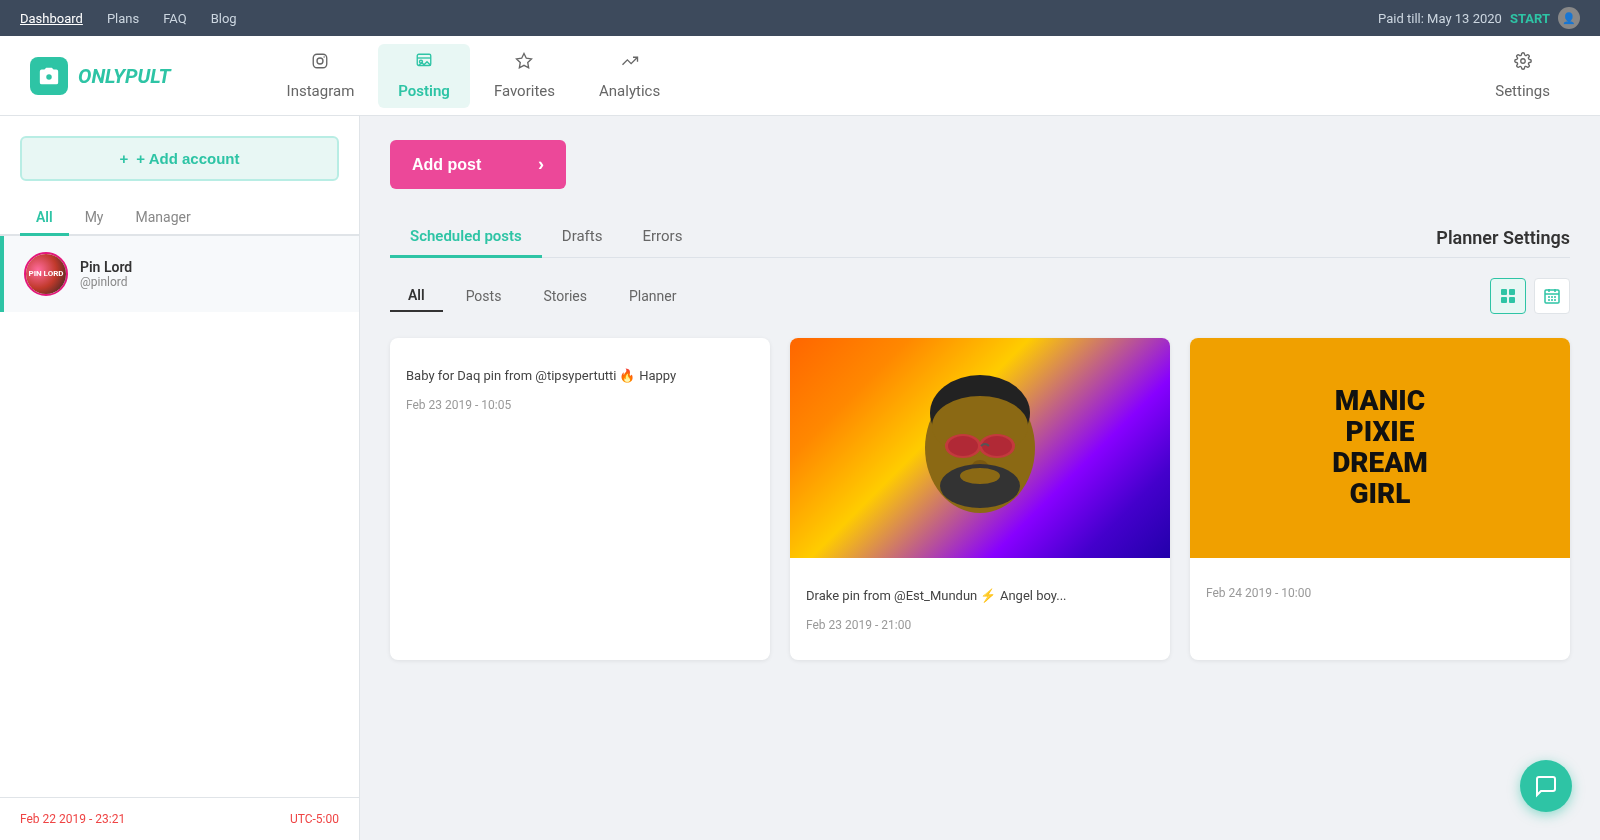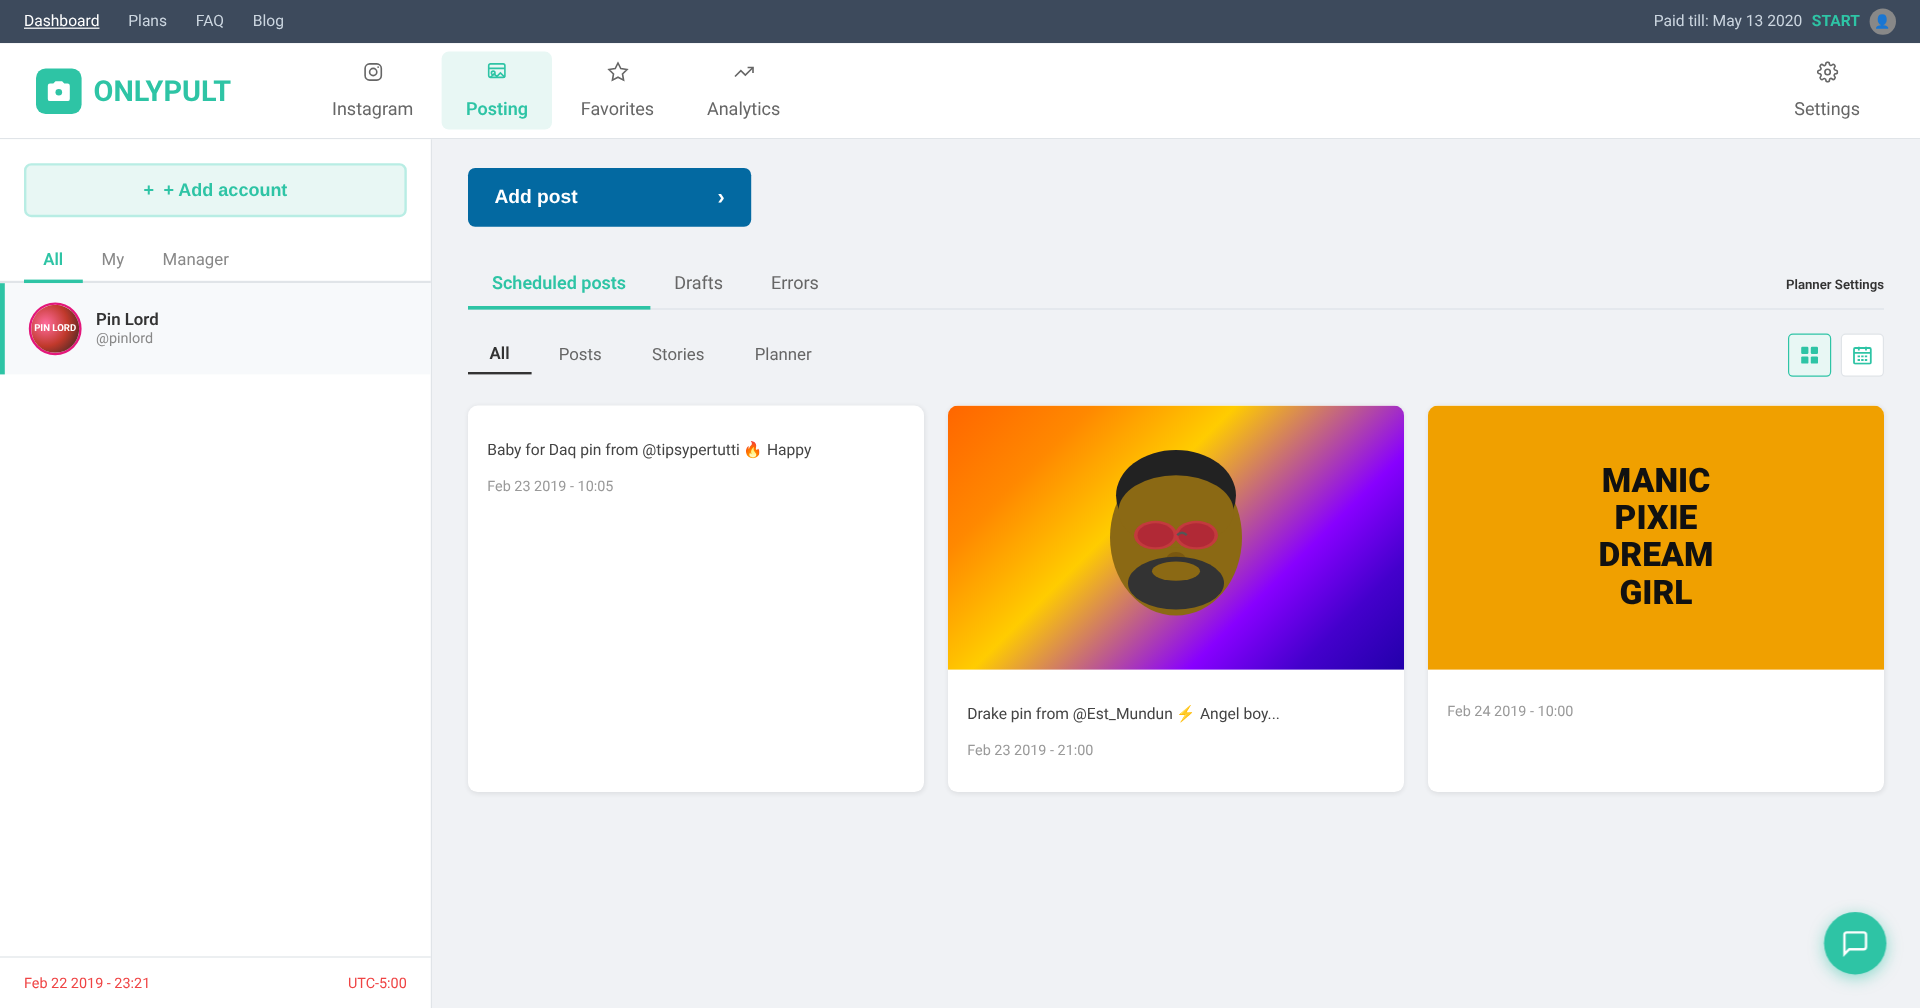--- a/index.html
+++ b/index.html
@@ -34,22 +34,23 @@
     .header {
       background: #fff;
       height: 80px;
       display: flex;
       align-items: center;
       padding: 0 30px;
       border-bottom: 1px solid #e0e4e8;
     }
     .logo {
       display: flex; align-items: center; gap: 10px;
-      font-size: 24px; font-weight: bold; color: #2ec4a5;
-      margin-right: 64px;
+      font-size: 20px; font-weight: bold; color: #2ec4a5;
+      margin-right: 96px;
+      font-style: italic;
     }
     .logo-icon {
       width: 38px; height: 38px; background: #2ec4a5; border-radius: 8px;
       display: flex; align-items: center; justify-content: center;
     }
     .logo-icon svg { width: 22px; height: 22px; fill: #fff; }
     .nav { display: flex; gap: 4px; flex: 1; }
     .nav-item {
       display: flex; align-items: center; gap: 8px;
       padding: 8px 20px;
@@ -138,29 +139,29 @@
 
     
     .main {
       flex: 1;
       overflow-y: auto;
       padding: 24px 30px;
       background: #f0f2f5;
     }
     .add-post-btn {
       display: flex; align-items: center; justify-content: space-between;
-      background: #0369a1;
+      background: #ec4899;
       color: #fff;
       border: none;
       border-radius: 6px;
       padding: 14px 22px;
       font-size: 16px;
       font-weight: 600;
       cursor: pointer;
-      width: 236px;
+      width: 176px;
       margin-bottom: 28px;
     }
     .chevron-right { font-size: 18px; }
 
     
     .content-tabs-row {
       display: flex; align-items: center; justify-content: space-between;
       border-bottom: 1px solid #dde2e8;
       margin-bottom: 20px;
     }
@@ -168,21 +169,21 @@
     .content-tab {
       padding: 10px 20px;
       font-size: 15px;
       color: #666;
       cursor: pointer;
       border-bottom: 3px solid transparent;
       margin-bottom: -1px;
     }
     .content-tab.active { color: #2ec4a5; border-bottom-color: #2ec4a5; font-weight: 600; }
     .planner-settings {
-      font-size: 11px; font-weight: 600; color: #333; cursor: pointer;
+      font-size: 18px; font-weight: 600; color: #333; cursor: pointer;
     }
 
     
     .filter-row {
       display: flex; align-items: center; justify-content: space-between;
       margin-bottom: 24px;
     }
     .filter-tabs { display: flex; gap: 4px; }
     .filter-tab {
       padding: 7px 18px;

